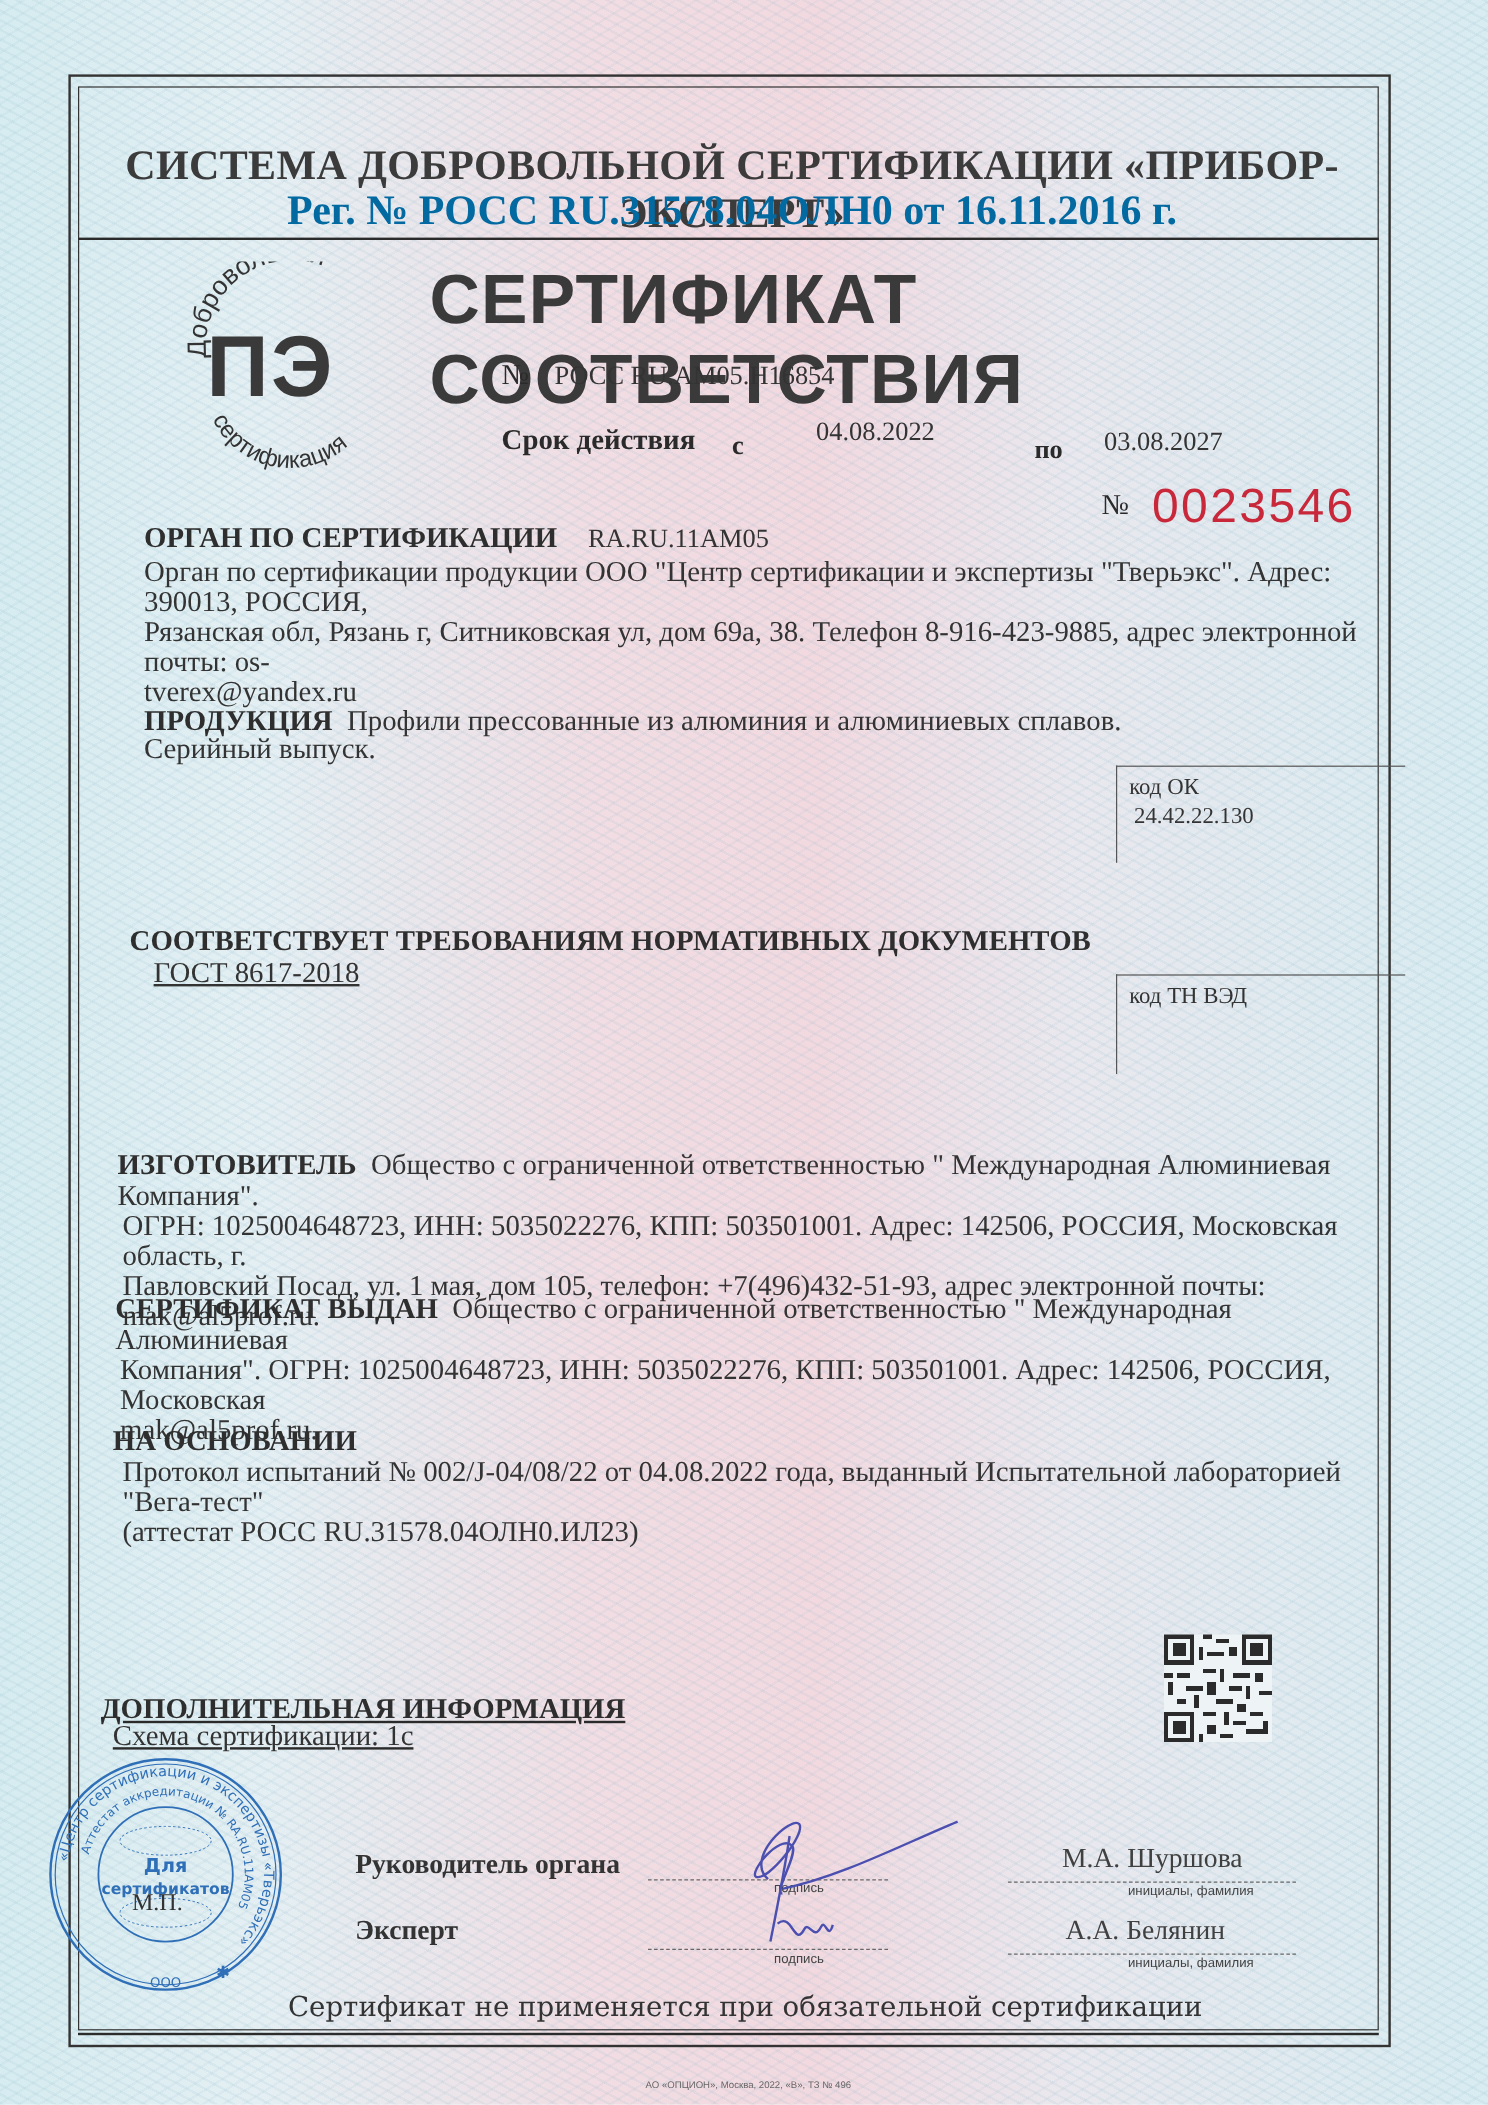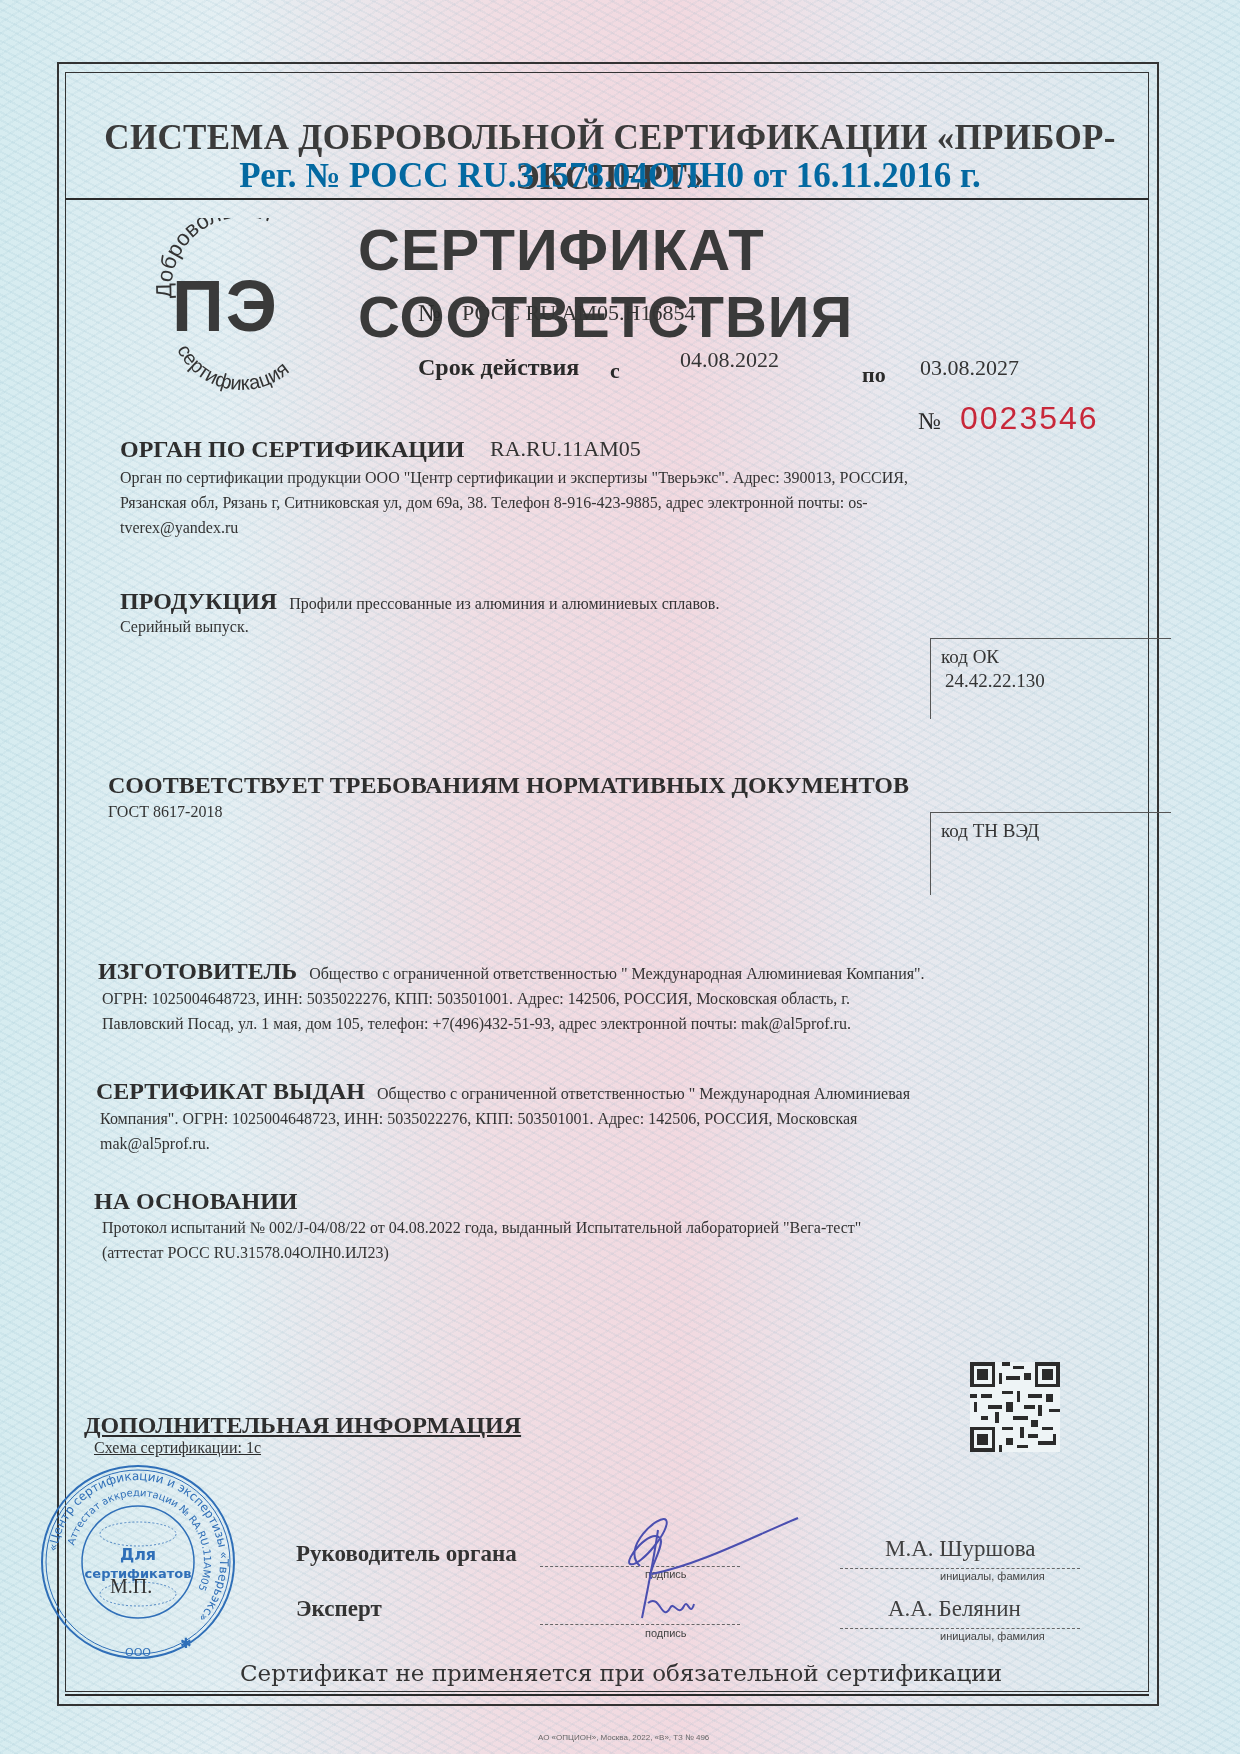--- a/index.html
+++ b/index.html
@@ -37,24 +37,24 @@
   .logo-mark {
     position: absolute; left: 172px; top: 256px; font-family: "Liberation Sans", "DejaVu Sans", sans-serif;
     font-size: 72px; font-weight: bold; color: #3a3a3a; letter-spacing: 2px; line-height: 100px;
   }
   .label-bold { font-weight: bold; }
   .abs { position: absolute; white-space: nowrap; }
   .num-sign { font-size: 24px; }
   .field-val { font-size: 22px; color: #333; }
   .red-num {
     position: absolute; left: 960px; top: 400px; font-family: "Liberation Sans", "DejaVu Sans", sans-serif;
-    font-size: 32px; color: #c8283a; letter-spacing: 2px;
+    font-size: 40px; color: #c8283a; letter-spacing: 2px;
   }
   .section-head { font-size: 24px; font-weight: bold; color: #2e2e2e; }
-  .body-text { font-size: 16px; line-height: 25px; color: #333; }
+  .body-text { font-size: 24px; line-height: 25px; color: #333; }
   .para { position: absolute; left: 120px; width: 1030px; }
   .code-box { position: absolute; border-left: 1.5px solid #555; border-top: 1.5px solid #555; padding: 6px 10px; font-size: 19px; color: #333; line-height: 24px; }
   .qr { position: absolute; left: 970px; top: 1362px; width: 90px; height: 90px; }
   .stamp { position: absolute; left: 38px; top: 1462px; width: 200px; height: 200px; }
   .sig-label { font-size: 23px; font-weight: bold; color: #333; }
   .sig-line { position: absolute; border-top: 1px dashed #666; }
   .tiny { font-family: "Liberation Sans", "DejaVu Sans", sans-serif; font-size: 11px; color: #444; }
   .sig-name { font-size: 23px; color: #404040; }
   .footer-note { position: absolute; left: 240px; top: 1660px; font-family: "DejaVu Serif", serif; font-size: 23px; color: #333; }
   .printer { position: absolute; left: 538px; top: 1733px; font-family: "Liberation Sans", "DejaVu Sans", sans-serif; font-size: 8px; color: #666; }
@@ -107,21 +107,21 @@
   <span class="body-text" style="margin-left:8px;">Профили прессованные из алюминия и алюминиевых сплавов.</span>
   <div class="body-text" style="margin-top:-2px;">Серийный выпуск.</div>
 </div>
 <div class="code-box" style="left:930px; top:638px; width:220px; height:68px;">
   <div>код ОК</div>
   <div style="margin-left:4px;">24.42.22.130</div>
 </div>
 
 <div class="para" style="left:108px; top:772px;">
   <div class="section-head">СООТВЕТСТВУЕТ ТРЕБОВАНИЯМ НОРМАТИВНЫХ ДОКУМЕНТОВ</div>
-  <div class="body-text" style="margin-left:0;">ГОСТ 8617-2018</div>
+  <div class="body-text" style="margin-left:20px;text-decoration:underline;">ГОСТ 8617-2018</div>
 </div>
 <div class="code-box" style="left:930px; top:812px; width:220px; height:70px;">
   <div>код ТН ВЭД</div>
   <div></div>
 </div>
 
 <div class="para" style="left:98px; top:958px;">
   <span class="section-head">ИЗГОТОВИТЕЛЬ</span>
   <span class="body-text" style="margin-left:8px;">Общество с ограниченной ответственностью " Международная Алюминиевая Компания".</span>
   <div class="body-text" style="margin-left:4px;">ОГРН: 1025004648723, ИНН: 5035022276, КПП: 503501001. Адрес: 142506, РОССИЯ, Московская область, г.</div>

